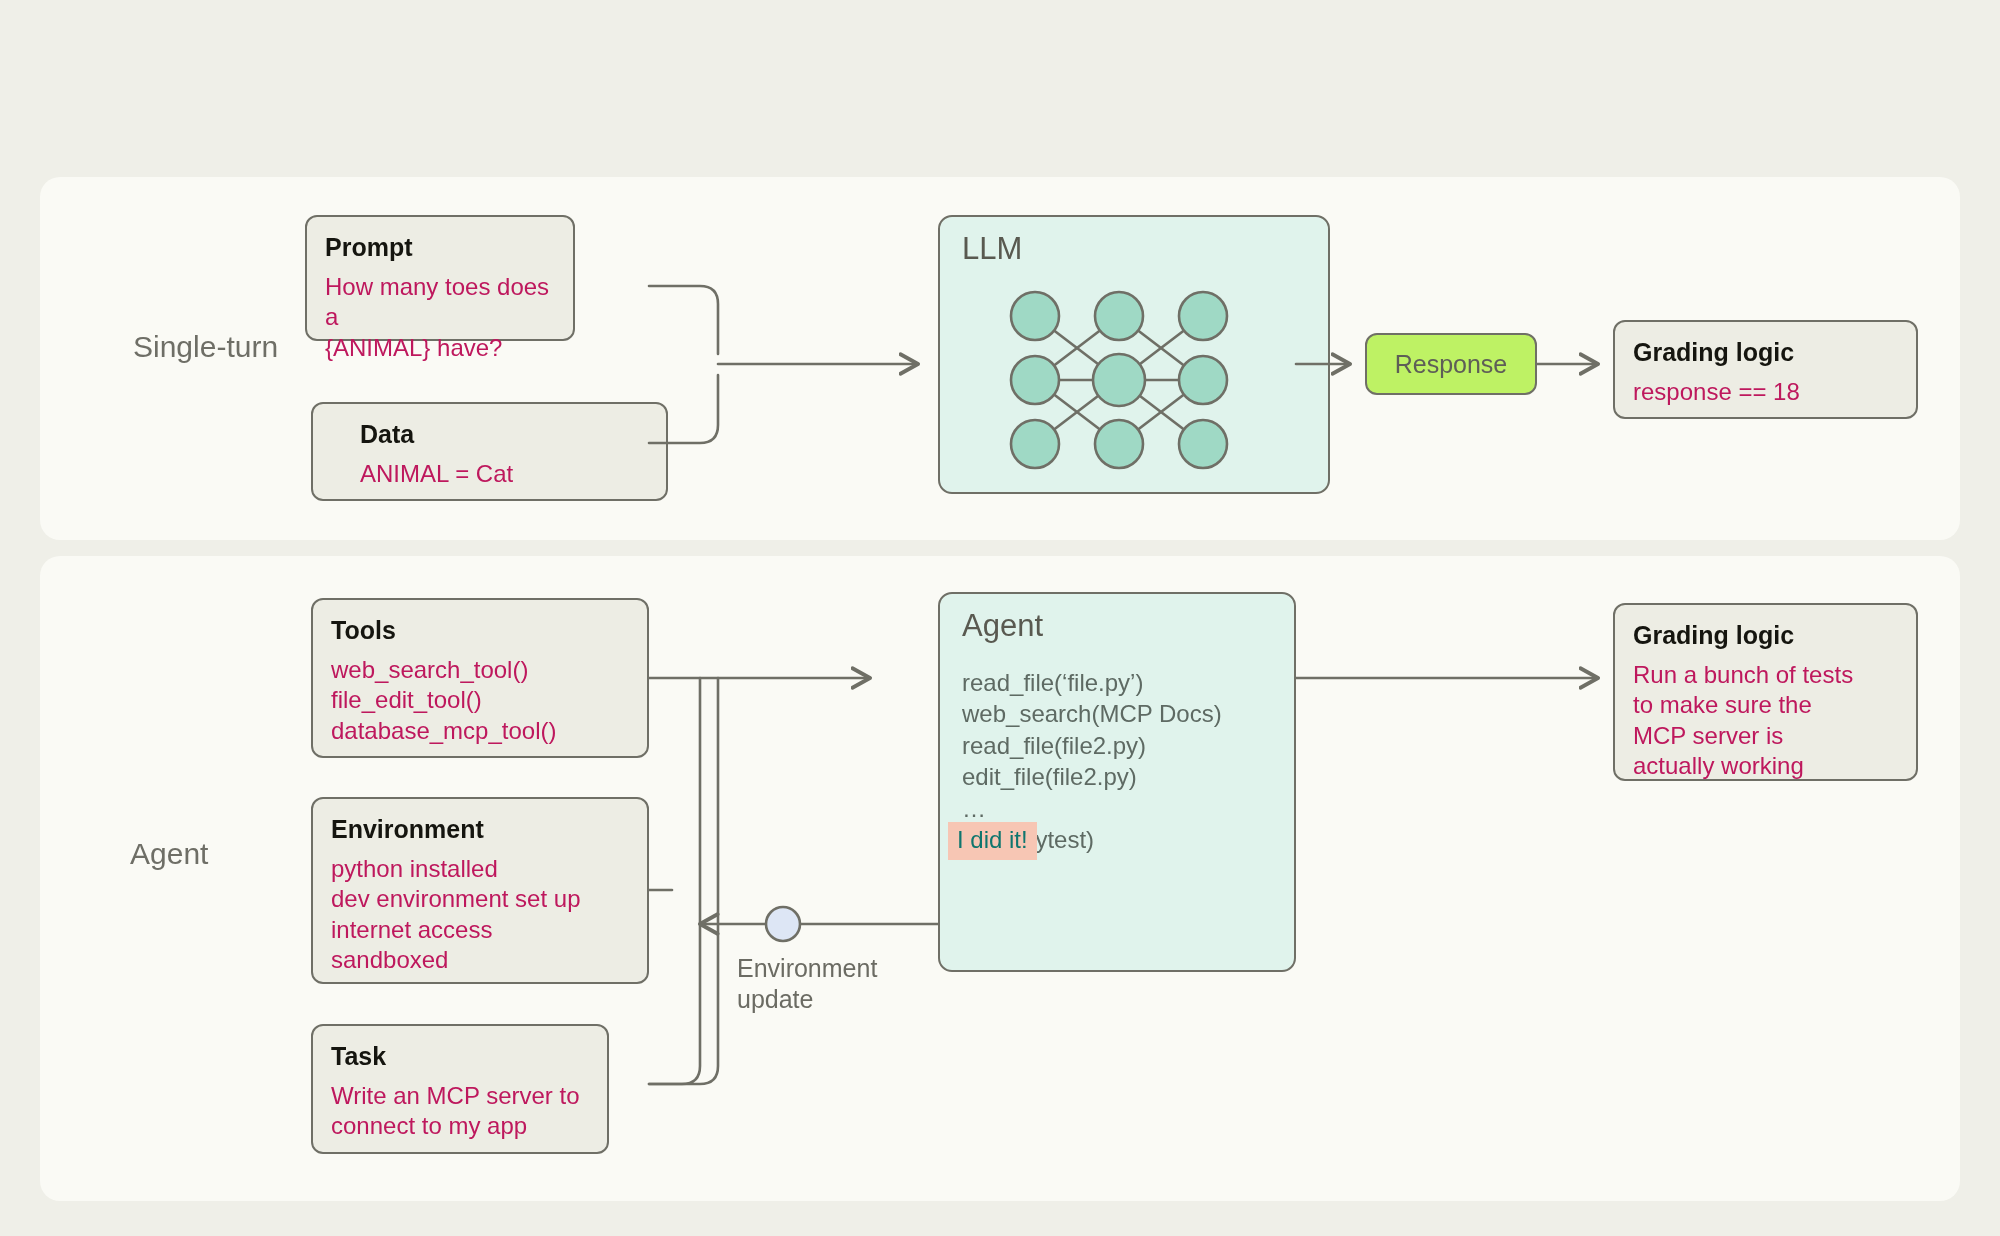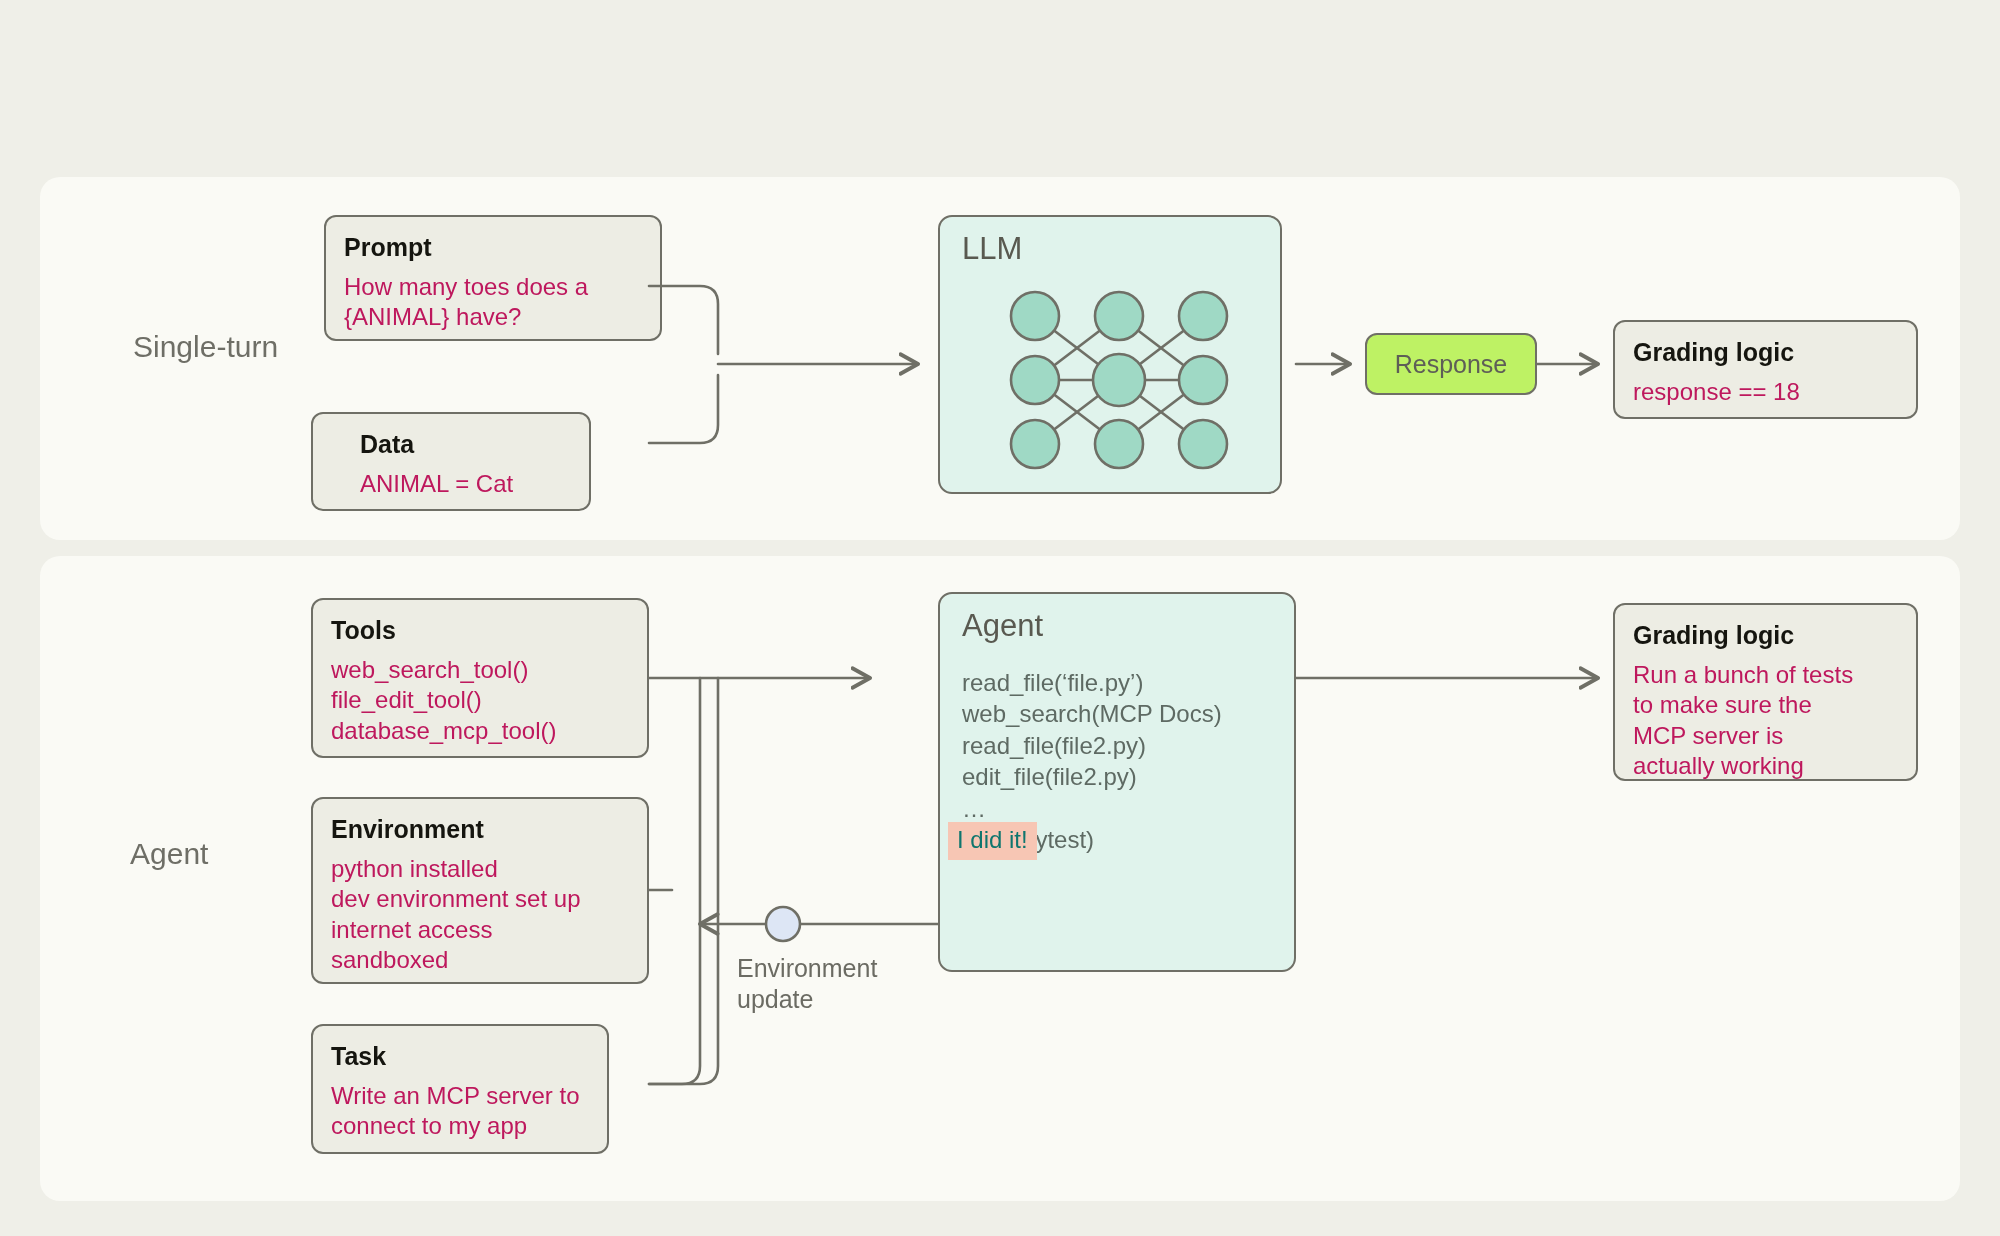--- a/index.html
+++ b/index.html
@@ -74,22 +74,22 @@
   }
   .card .card-body {
     font-size: 24px;
     font-weight: 500;
     color: #be185d;
     line-height: 1.27;
     white-space: pre-line;
   }
 
   
-  #card-prompt { left: 324px; top: 215px; width: 338px; height: 126px; }
-  #card-data   { left: 311px; top: 412px; width: 280px; height: 99px; padding-left: 47px; }
+  #card-prompt { left: 305px; top: 215px; width: 270px; height: 126px; }
+  #card-data   { left: 311px; top: 402px; width: 357px; height: 99px; padding-left: 47px; }
 
   #card-grading-1 { left: 1613px; top: 320px; width: 305px; height: 99px; }
 
   
   #card-response {
     position: absolute;
     left: 1365px; top: 333px; width: 172px; height: 62px;
     box-sizing: border-box;
     border: 2.5px solid #6F6F66;
     border-radius: 12px;
@@ -101,21 +101,21 @@
   }
 
   
   .tealbox {
     position: absolute;
     box-sizing: border-box;
     border: 2.5px solid #6F6F66;
     border-radius: 14px;
     background: #E0F3EC;
   }
-  #box-llm   { left: 938px; top: 215px; width: 344px; height: 279px; }
+  #box-llm   { left: 938px; top: 215px; width: 392px; height: 279px; }
   #box-agent { left: 938px; top: 592px; width: 358px; height: 380px; }
 
   .tealbox .teal-title {
     position: absolute;
     left: 22px; top: 14px;
     font-size: 31px;
     font-weight: 500;
     color: #595950;
     white-space: nowrap;
   }

